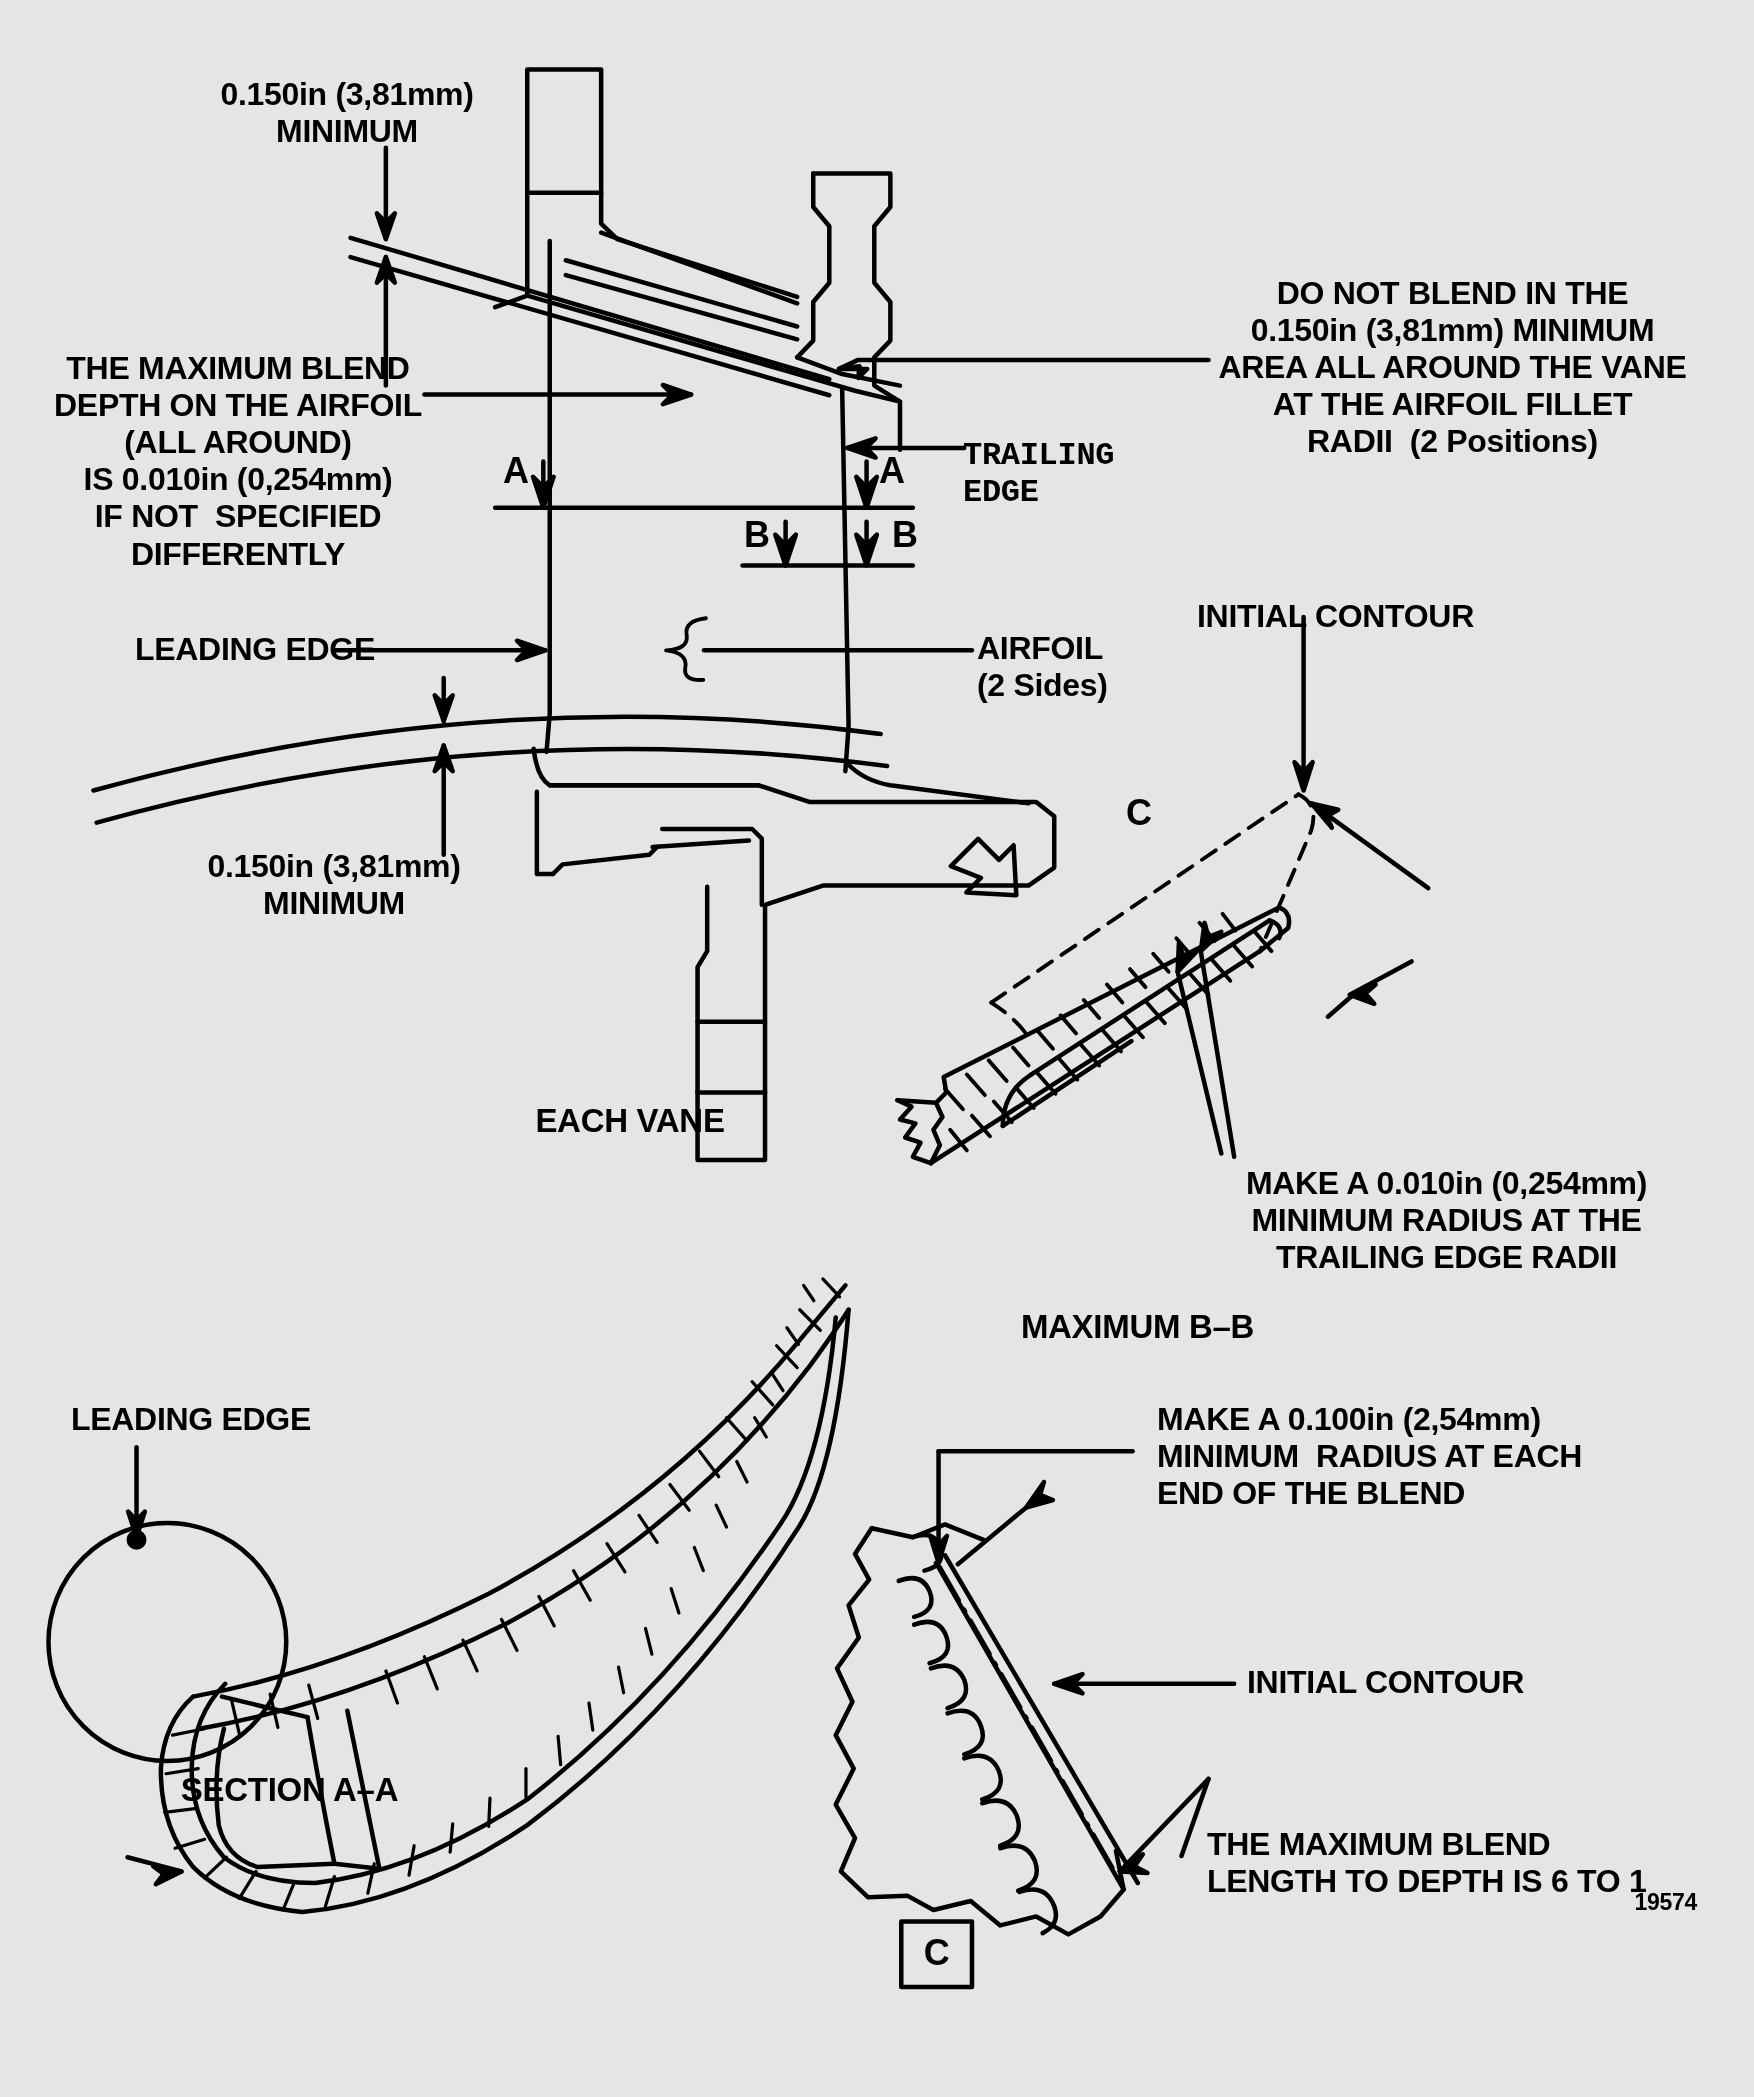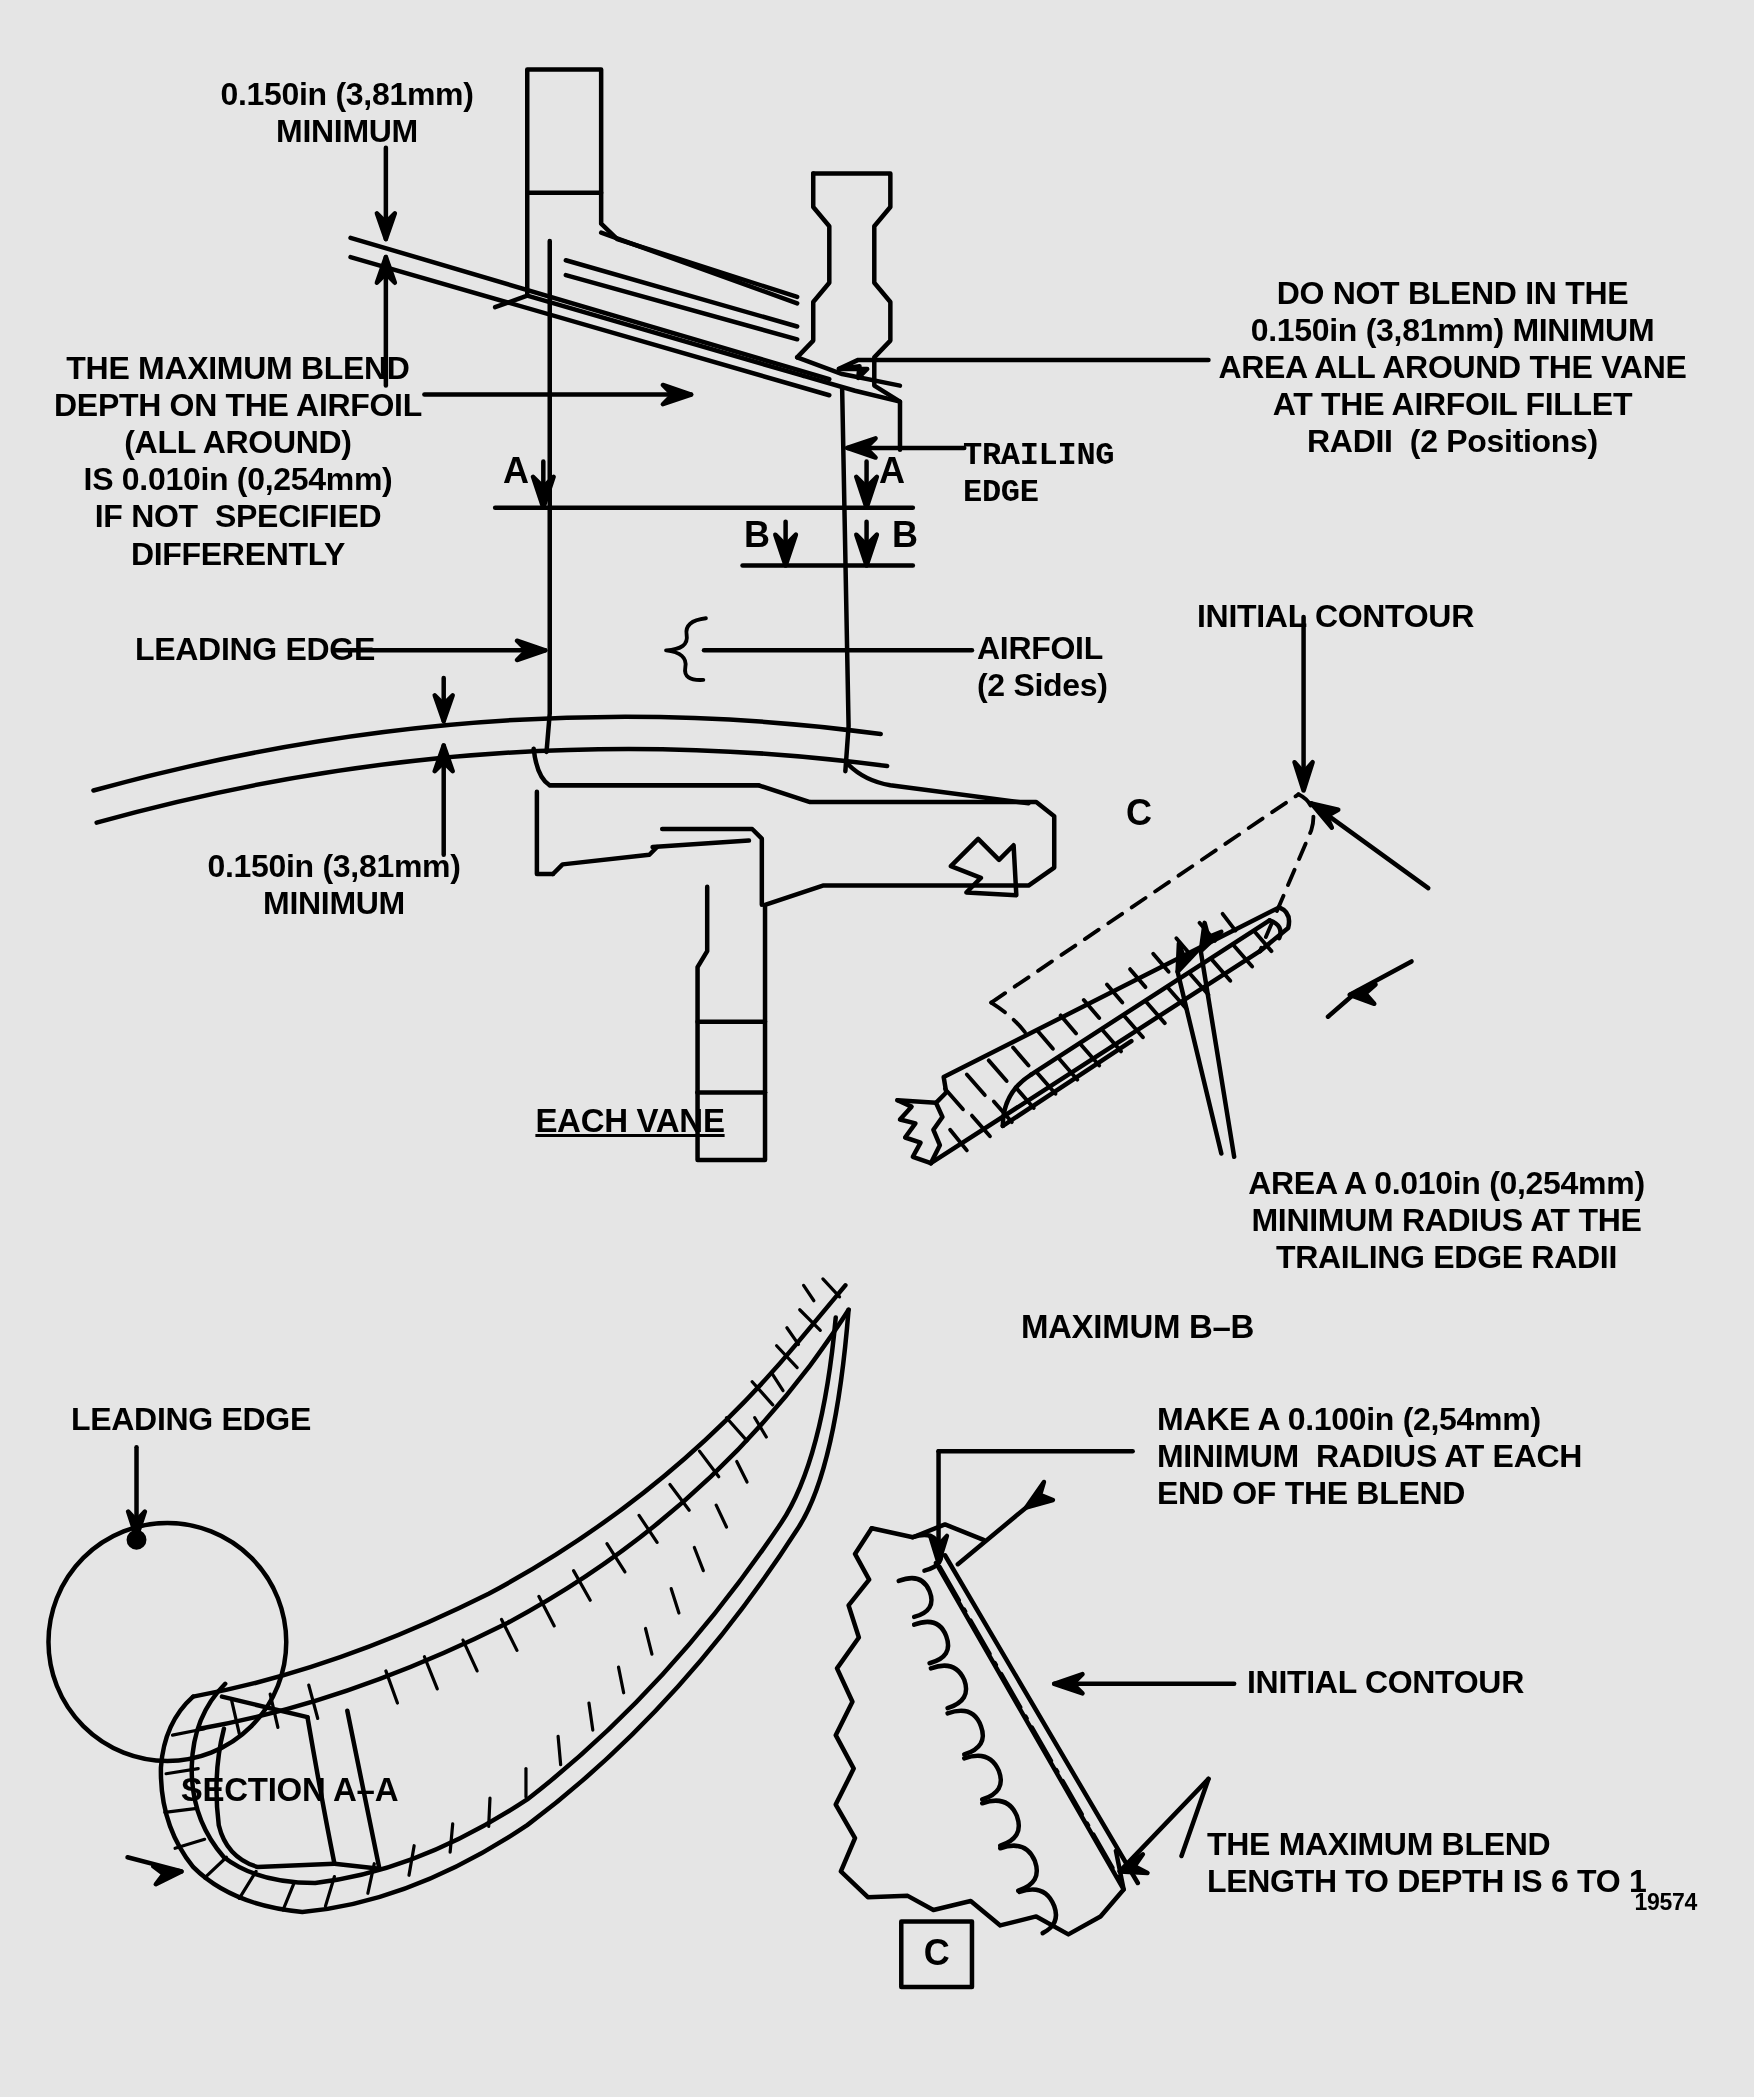--- a/index.html
+++ b/index.html
@@ -304,21 +304,21 @@
 (ALL AROUND)
 IS 0.010in (0,254mm)
 IF NOT  SPECIFIED
 DIFFERENTLY</div>
 
   <div class="lbl t-note lft" style="left:135px; top:631px;">LEADING EDGE</div>
 
   <div class="lbl t-note ctr" style="left:109px; top:848px; width:450px;">0.150in (3,81mm)
 MINIMUM</div>
 
-  <div class="lbl t-sec ctr" style="left:450px; top:1102px; width:360px;text-decoration:underline;">EACH VANE</div>
+  <div class="lbl t-sec ctr" style="left:450px; top:1102px; width:360px;">EACH VANE</div>
 
   <div class="lbl t-mark" style="left:503px; top:450px;">A</div>
   <div class="lbl t-mark" style="left:879px; top:450px;">A</div>
   <div class="lbl t-mark" style="left:744px; top:514px;">B</div>
   <div class="lbl t-mark" style="left:892px; top:514px;">B</div>
 
   <div class="lbl t-note lft" style="left:963px; top:437px;font-family:Liberation Mono, monospace;">TRAILING
 EDGE</div>
 
   <div class="lbl t-note lft" style="left:977px; top:630px;">AIRFOIL
@@ -328,21 +328,21 @@
 0.150in (3,81mm) MINIMUM
 AREA ALL AROUND THE VANE
 AT THE AIRFOIL FILLET
 RADII  (2 Positions)</div>
 
   <div class="lbl t-note lft" style="left:1197px; top:598px;">INITIAL CONTOUR</div>
 
 
   <div class="lbl t-mark" style="left:1126px; top:792px;">C</div>
 
-  <div class="lbl t-note ctr" style="left:1157px; top:1165px; width:579px;">AREA A 0.010in (0,254mm)
+  <div class="lbl t-note ctr" style="left:1157px; top:1165px; width:579px;">MAKE A 0.010in (0,254mm)
 MINIMUM RADIUS AT THE
 TRAILING EDGE RADII</div>
 
   <div class="lbl t-sec ctr" style="left:893px; top:1308px; width:489px;">MAXIMUM B–B</div>
 
   <div class="lbl t-note lft" style="left:71px; top:1401px;">LEADING EDGE</div>
 
   <div class="lbl t-sec ctr" style="left:116px; top:1771px; width:347px;">SECTION A–A</div>
 
   <div class="lbl t-note lft" style="left:1157px; top:1401px;">MAKE A 0.100in (2,54mm)

